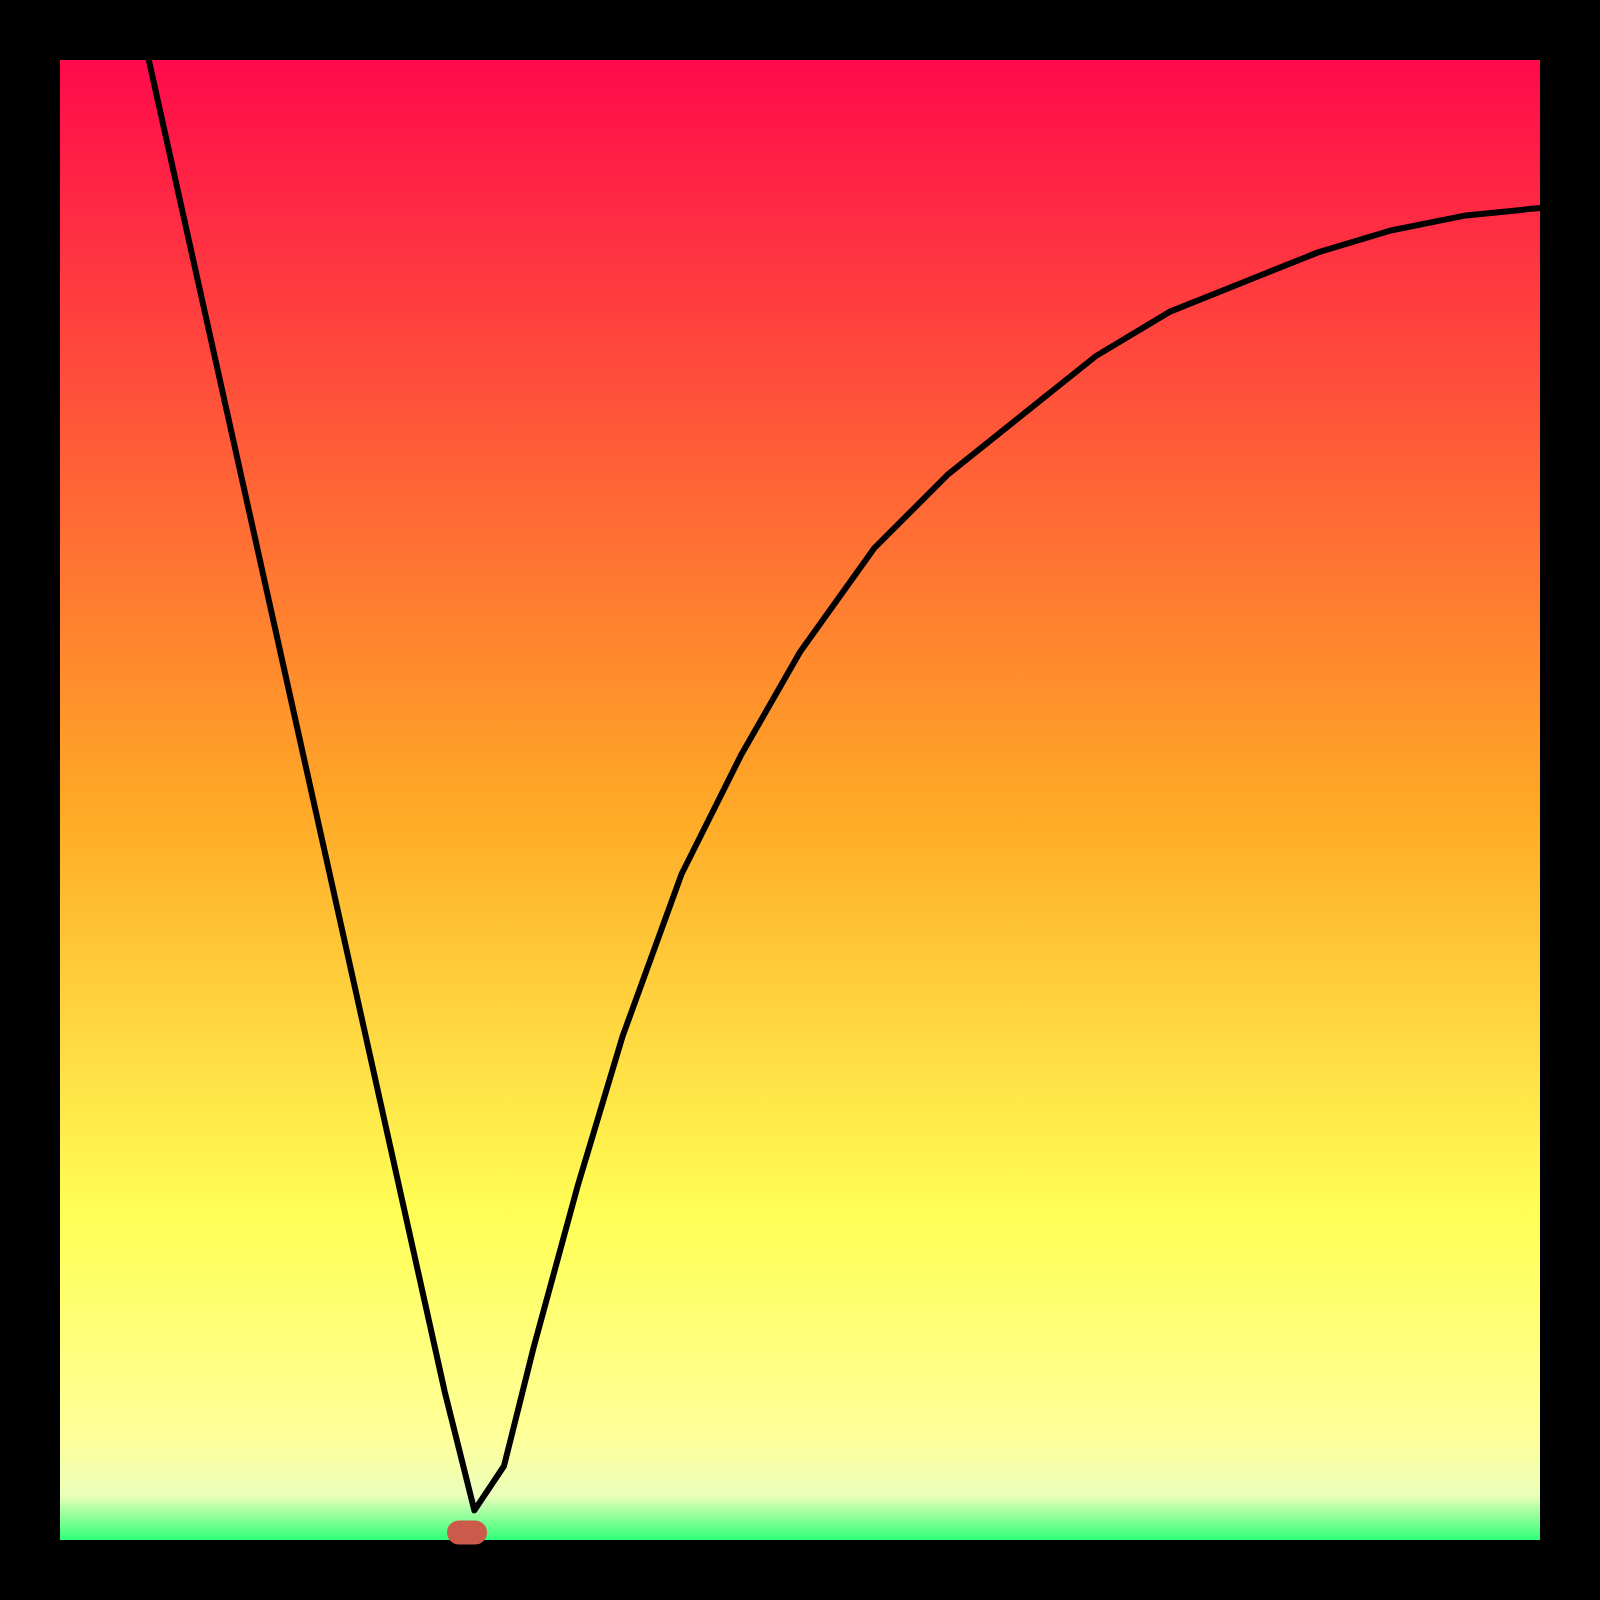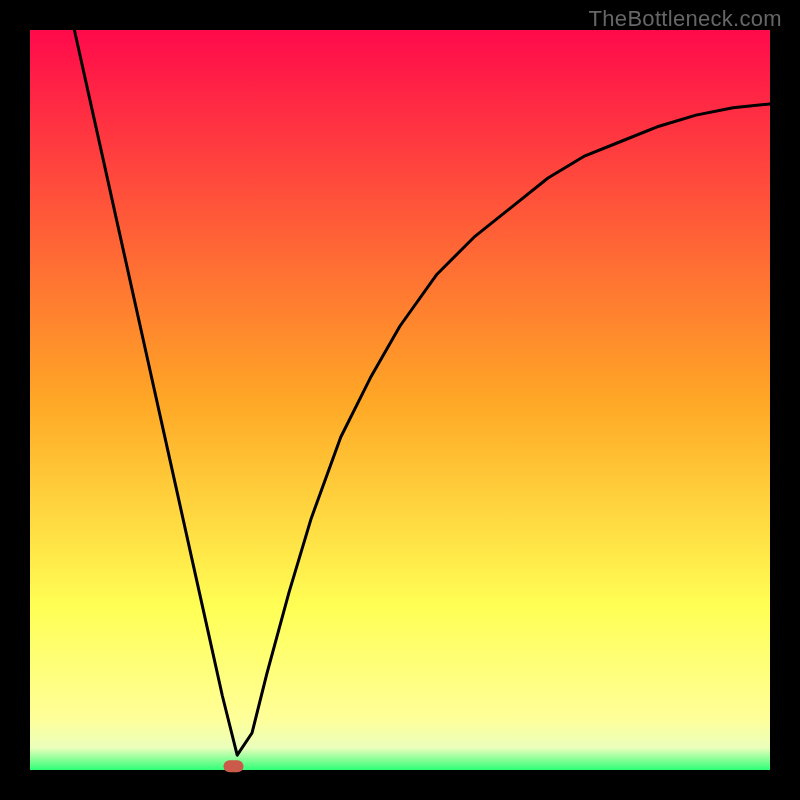--- a/index.html
+++ b/index.html
@@ -26,21 +26,20 @@
     letter-spacing: 0.3px;
   }
   svg {
     display: block;
   }
 </style>
 </head>
 <body>
 
 <div class="container">
-  <div class="watermark">TheBottleneck.com</div>
   <svg id="chart-svg" width="800" height="800" viewBox="0 0 800 800">
       <defs>
         <linearGradient id="bg-grad" x1="0" y1="0" x2="0" y2="1">
           <stop offset="0%" stop-color="#ff0a4b"></stop>
           <stop offset="50%" stop-color="#ffa726"></stop>
           <stop offset="78%" stop-color="#ffff55"></stop>
           <stop offset="93%" stop-color="#ffff99"></stop>
           <stop offset="97%" stop-color="#eaffbb"></stop>
           <stop offset="100%" stop-color="#2fff77"></stop>
         </linearGradient>

